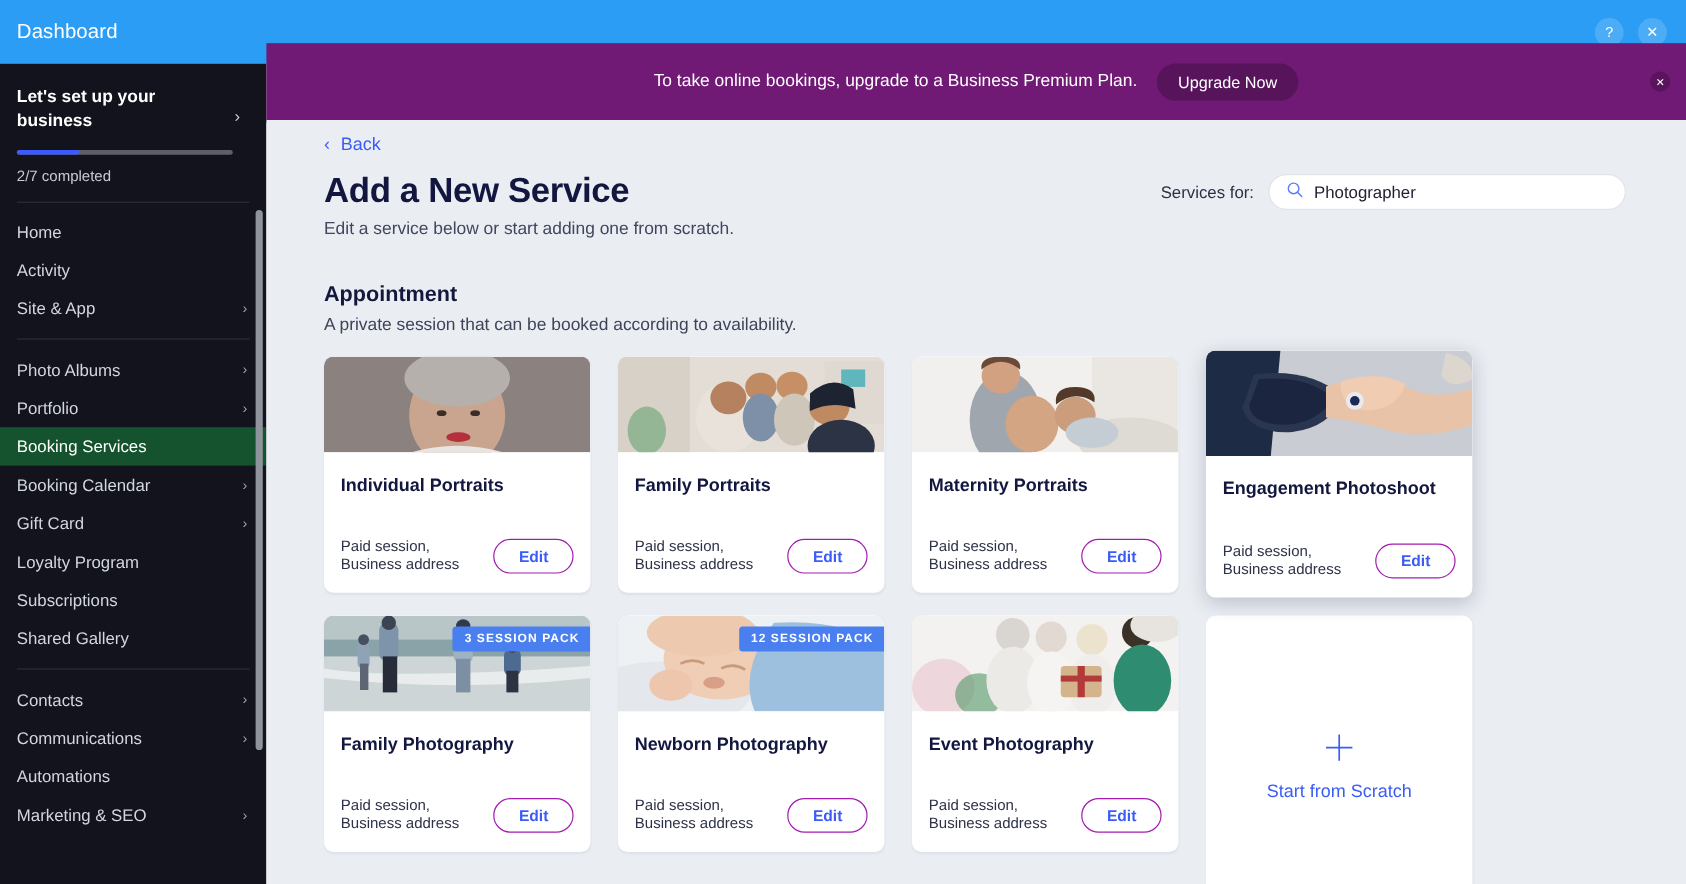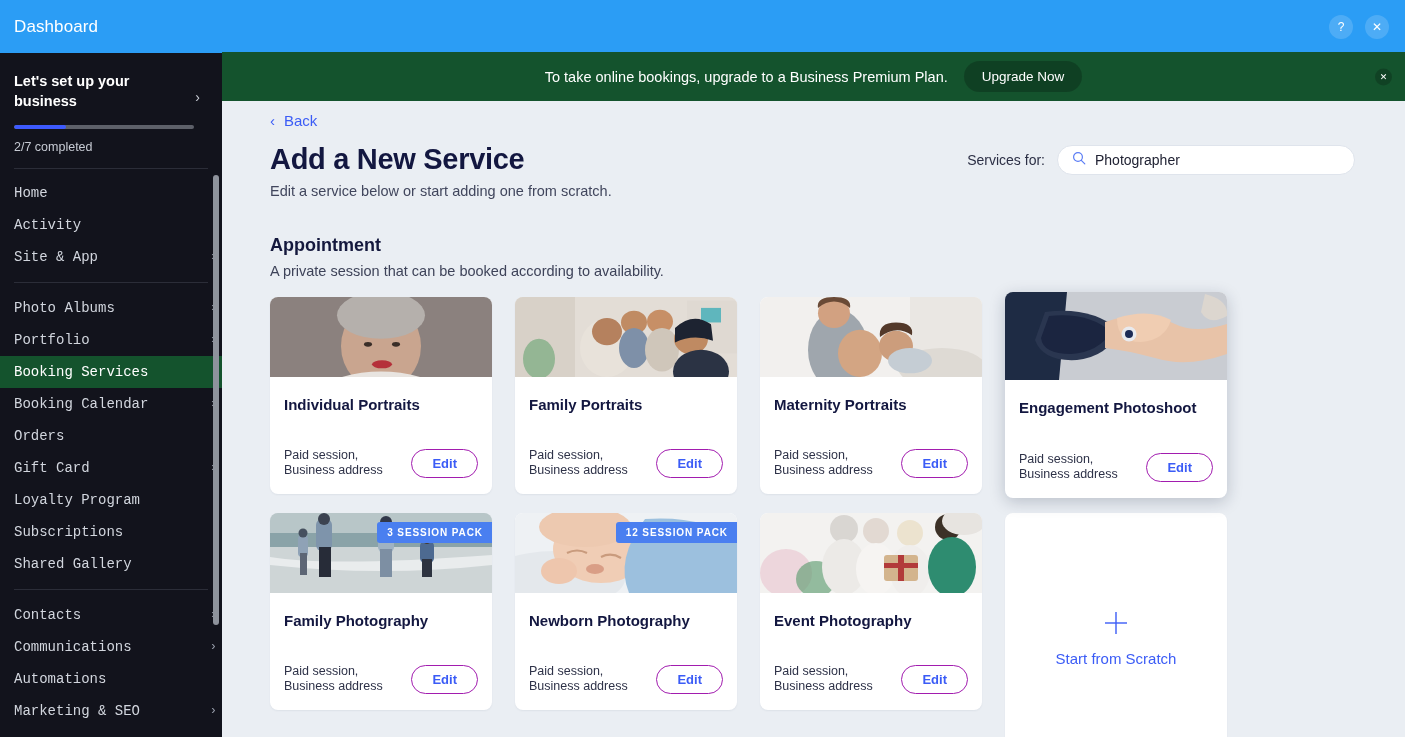--- a/index.html
+++ b/index.html
@@ -46,38 +46,37 @@
   }
   .progress-fill { height: 4px; border-radius: 2px; background: #3d5afe; }
   .setup-count { margin-top: 11px; color: #c7cbd4; font-size: 12.5px; }
 
   .nav-sep { height: 1px; background: #2b2d38; margin: 0 14px; }
 
   .nav-list { padding-top: 8px; }
   .nav-item {
     height: 32px; display: flex; align-items: center;
     justify-content: space-between;
-    padding: 0 5px 0 14px; color: #d2d6de; font-size: 14px;
+    padding: 0 16px 0 14px; color: #d2d6de; font-size: 14px;
     cursor: pointer;
-    font-family: Liberation Mono, monospace;
   }
   .nav-item.active { background: #14532d; color: #ffffff; }
   .nav-item .chev { color: #9aa0ad; font-size: 12px; }
 
   .nav-spacer { height: 9px; }
 
   .sb-scrollbar {
     position: absolute; right: 3px; top: 122px; width: 6px; height: 450px;
     background: #8e939c; border-radius: 3px;
   }
 
   
   .promo {
-    position: absolute; top: 52px; left: 222px; width: 1183px; height: 49px;
-    background: #14532d;
+    position: absolute; top: 36px; left: 222px; width: 1183px; height: 64px;
+    background: #701a75;
     display: flex; align-items: center; justify-content: center;
   }
   .promo-text { color: #ffffff; font-size: 14.5px; }
   .promo-cta {
     margin-left: 16px;
     background: rgba(0,0,0,.22); color: #ffffff; border: none;
     border-radius: 16px; padding: 8px 18px; font-size: 13.5px;
     font-family: "Liberation Sans", sans-serif; cursor: pointer;
   }
   .promo-close {
@@ -220,23 +219,20 @@
       <div class="nav-item">
         <span>Portfolio</span>
         <span class="chev">›</span>
       </div>
       <div class="nav-item active">
         <span>Booking Services</span>
       </div>
       <div class="nav-item">
         <span>Booking Calendar</span>
         <span class="chev">›</span>
-      </div>
-      <div class="nav-item">
-        <span>Orders</span>
       </div>
       <div class="nav-item">
         <span>Gift Card</span>
         <span class="chev">›</span>
       </div>
       <div class="nav-item">
         <span>Loyalty Program</span>
       </div>
       <div class="nav-item">
         <span>Subscriptions</span>

